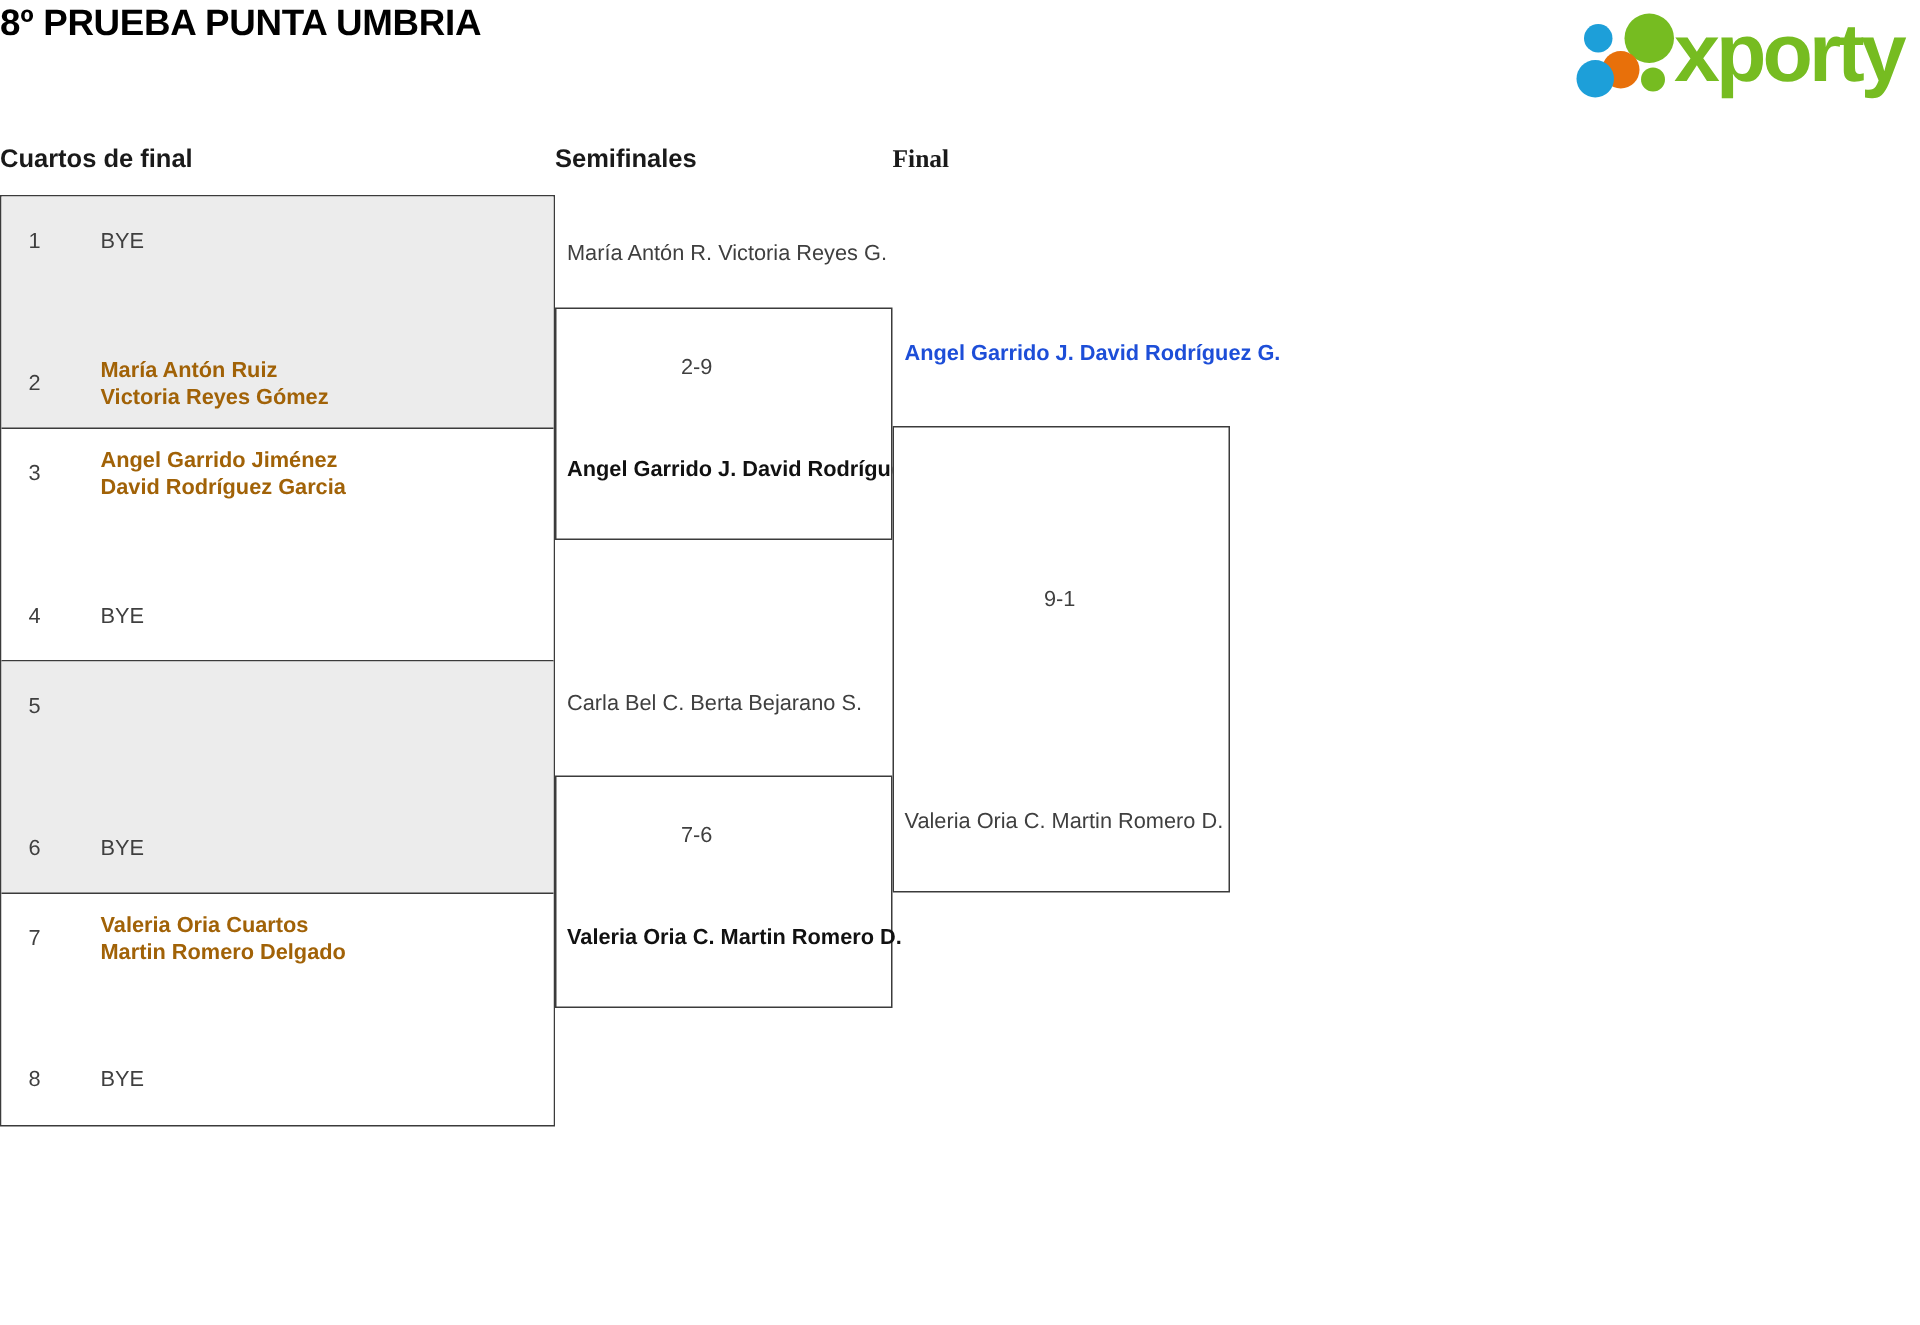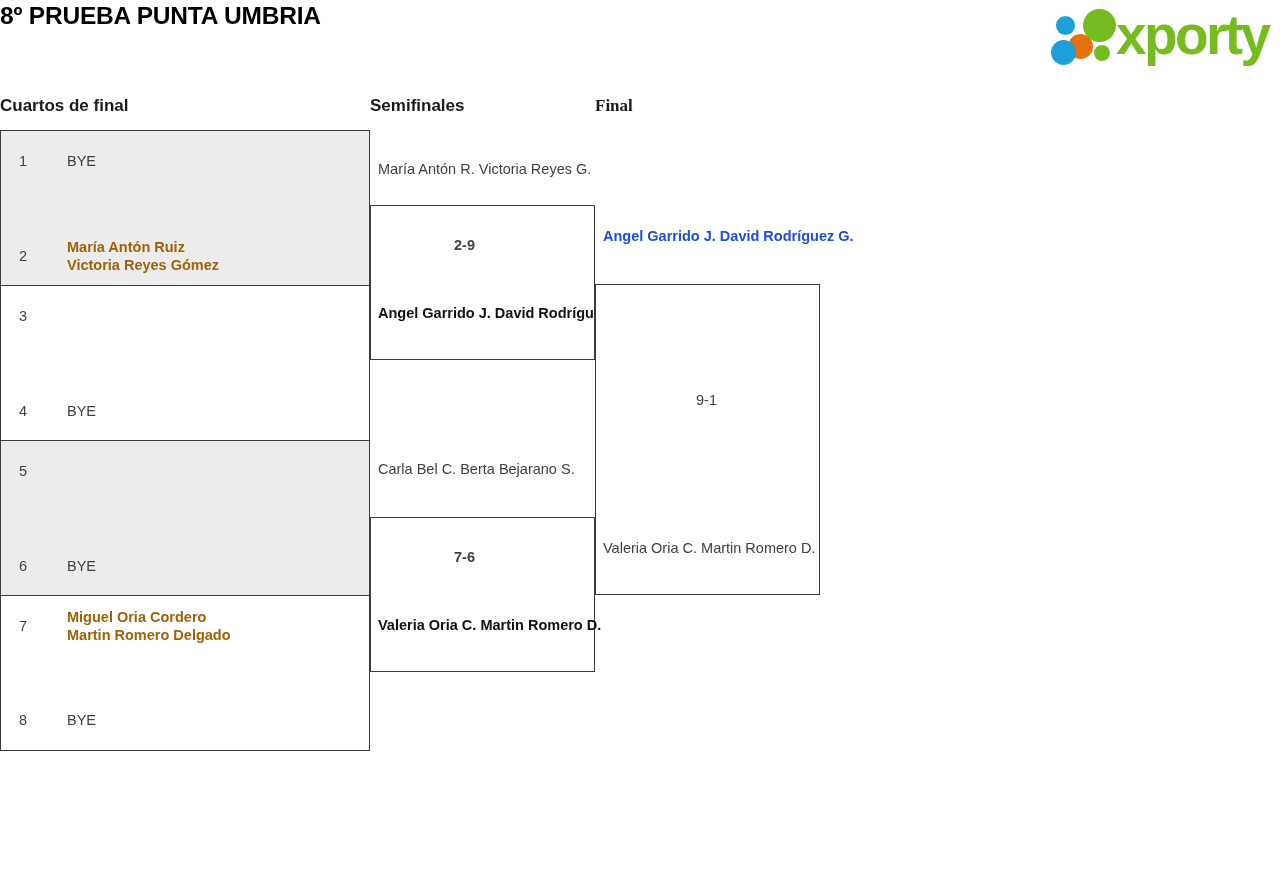--- a/index.html
+++ b/index.html
@@ -153,21 +153,20 @@
   #r2-loser-1 { top: 460px; }
 
   .r2-score {
     position: absolute;
     left: 370px;
     width: 189px;
     text-align: center;
     font-size: 14.5px;
     color: #3f3f3f;
     white-space: nowrap;
-    font-weight: bold;
   }
   #r2-score-0 { top: 237px; }
   #r2-score-1 { top: 549px; }
 
   .r2-winner {
     position: absolute;
     left: 378px;
     font-size: 14.5px;
     line-height: 18px;
     font-weight: bold;
@@ -254,20 +253,24 @@
         <span class="names winner">
           <span class="nm">María Antón Ruiz</span>
           <span class="nm">Victoria Reyes Gómez</span>
         </span>
       </div>
     </div>
 
     <div class="r1-match plain sep r1-m1">
       <div class="slot slot-top">
         <span class="seed">3</span>
+        <span class="names winner">
+          <span class="nm">Angel Garrido Jiménez</span>
+          <span class="nm">David Rodríguez Garcia</span>
+        </span>
       </div>
       <div class="slot slot-bottom">
         <span class="seed">4</span>
         <span class="names loser">
           <span class="nm">BYE</span>
         </span>
       </div>
     </div>
 
     <div class="r1-match shaded sep r1-m2">
@@ -279,21 +282,21 @@
         <span class="names loser">
           <span class="nm">BYE</span>
         </span>
       </div>
     </div>
 
     <div class="r1-match plain r1-m3">
       <div class="slot slot-top">
         <span class="seed">7</span>
         <span class="names winner">
-          <span class="nm">Miguel Oria Cordero</span>
+          <span class="nm">Valeria Oria Cuartos</span>
           <span class="nm">Martin Romero Delgado</span>
         </span>
       </div>
       <div class="slot slot-bottom">
         <span class="seed">8</span>
         <span class="names loser">
           <span class="nm">BYE</span>
         </span>
       </div>
     </div>

